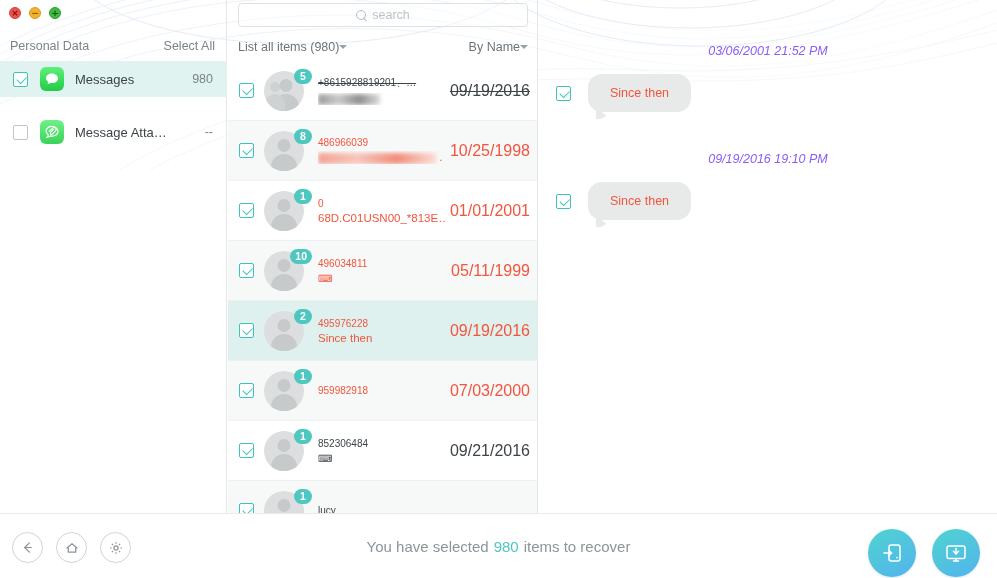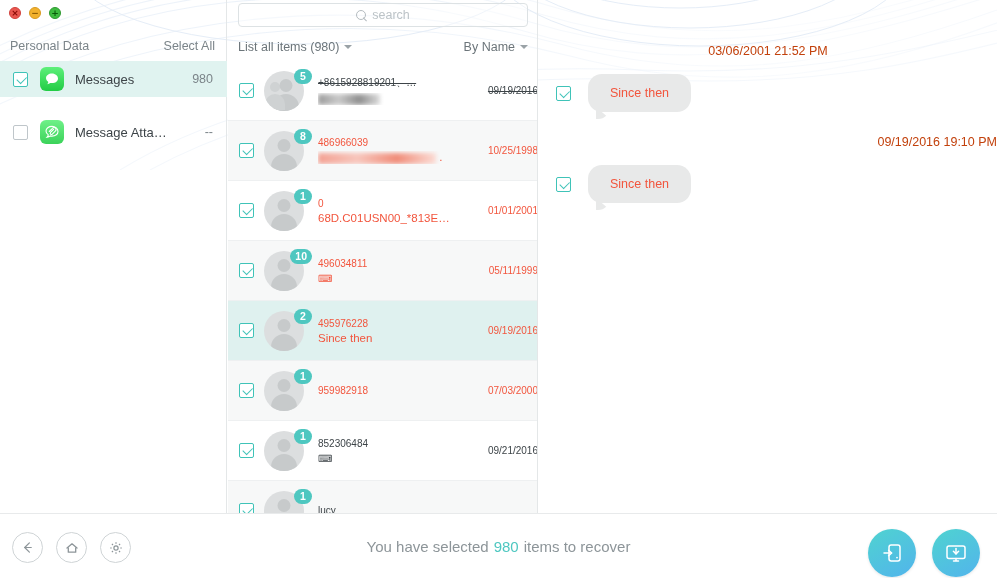--- a/index.html
+++ b/index.html
@@ -93,21 +93,21 @@
     content:""; position:absolute; left:7px; top:7px; width:4.5px; height:1.3px;
     background:#b5bcc0; transform: rotate(45deg); transform-origin: left center;
   }
   .searchbox .ph { font-size: 12.5px; color: #bcc3c7; }
 
   .listbar {
     position: absolute; left: 0; top: 34px; width: 310px; height: 26px;
     display: flex; align-items: center; justify-content: space-between;
     padding: 0 10px 0 10px;
   }
-  .listbar .drop { font-size: 12.5px; color: #6c757a; display: flex; align-items: center; gap: 5px; cursor: pointer; }
+  .listbar .drop { font-size: 12.5px; color: #6c757a; display: flex; align-items: center; cursor: pointer; }
   .caret { width: 0; height: 0; border-left: 4px solid transparent; border-right: 4px solid transparent; border-top: 4px solid #9aa2a6; }
 
   .rows { position: absolute; left: 0; top: 61px; width: 310px; height: 452px; overflow: hidden; background: #fff; }
   .row {
     position: relative; height: 60px; display: flex; align-items: center;
     border-bottom: 1px solid #eef0f1; padding-left: 11px; cursor: pointer;
     background: #ffffff;
   }
   .row.alt { background: #f7f8f8; }
   .row.sel { background: #dff1ef; }
@@ -137,34 +137,34 @@
   }
   .badge {
     position: absolute; right: -8px; top: -2px; min-width: 18px; height: 15px;
     padding: 0 5px; border-radius: 8px; background: #4ec7c0; color: #fff;
     font-size: 10.5px; line-height: 15px; text-align: center; font-weight: bold;
   }
 
   .rowtext { flex: 1; margin-left: 14px; min-width: 0; padding-right: 4px; }
   .rowtitle { font-size: 10px; color: #3d4448; white-space: nowrap; overflow: hidden; text-overflow: ellipsis; }
   .rowsub { font-size: 11.5px; color: #3d4448; margin-top: 3px; white-space: nowrap; overflow: hidden; }
-  .rowdate { font-size: 10px; color: #3d4448; flex: 0 0 auto; white-space: nowrap; }
+  .rowdate { font-size: 16px; color: #3d4448; flex: 0 0 auto; margin-right: 8px; white-space: nowrap; }
   .red .rowtitle, .red .rowsub, .red.rowdate, .rowdate.red { color: #f2553d; }
   .strike { text-decoration: line-through; }
 
   .blur-bar { display: inline-block; height: 11px; border-radius: 1px; vertical-align: middle;
     filter: blur(2.2px); }
   .blur-gray { background: linear-gradient(90deg,#9b9b9b,#c9c9c9,#8f8f8f,#dcdcdc); }
   .blur-red  { background: linear-gradient(90deg,#f3a193,#f7c6bc,#f08d7a,#fbdcd5); }
   .tiny-glyph { font-size: 10px; color: #f2553d; letter-spacing: -1px; }
   .tiny-glyph.dark { color: #3d4448; }
 
   
   .chat { position: absolute; left: 539px; top: 0; width: 458px; height: 513px; background: transparent; }
-  .chat-date { text-align: center; font-size: 12.5px; color: #c2410c; }
+  .chat-date { text-align: center; font-size: 12.5px; color: #8b5cf6; font-style: italic; }
   .msg-row { display: flex; align-items: center; padding-left: 17px; }
   .bubble {
     position: relative; margin-left: 17px; background: #e8e9e9; border-radius: 14px;
     padding: 12px 22px; font-size: 12.5px; color: #f2553d; max-width: 300px;
   }
   .bubble:after {
     content: ""; position: absolute; left: 8px; bottom: -7px; width: 14px; height: 12px;
     background: #e8e9e9; border-bottom-left-radius: 12px;
     clip-path: polygon(0 100%, 100% 0, 100% 100%);
     transform: scaleX(-1);
@@ -412,21 +412,21 @@
           </div>
         </div>
     </div>
 
     <div class="chat" id="chat">
         <div class="chat-date" style="margin-top: 44px;">03/06/2001 21:52 PM</div>
         <div class="msg-row" style="margin-top: 16px;">
           <div class="cbox on"></div>
           <div class="bubble">Since then</div>
         </div>
-        <div class="chat-date" style="margin-top: 23px; text-align: right;">09/19/2016 19:10 PM</div>
+        <div class="chat-date" style="margin-top: 40px;">09/19/2016 19:10 PM</div>
         <div class="msg-row" style="margin-top: 16px;">
           <div class="cbox on"></div>
           <div class="bubble">Since then</div>
         </div>
       </div>
   </div>
 
   <div class="footer">
 
     <div class="circle-btn" style="left:12px;">

